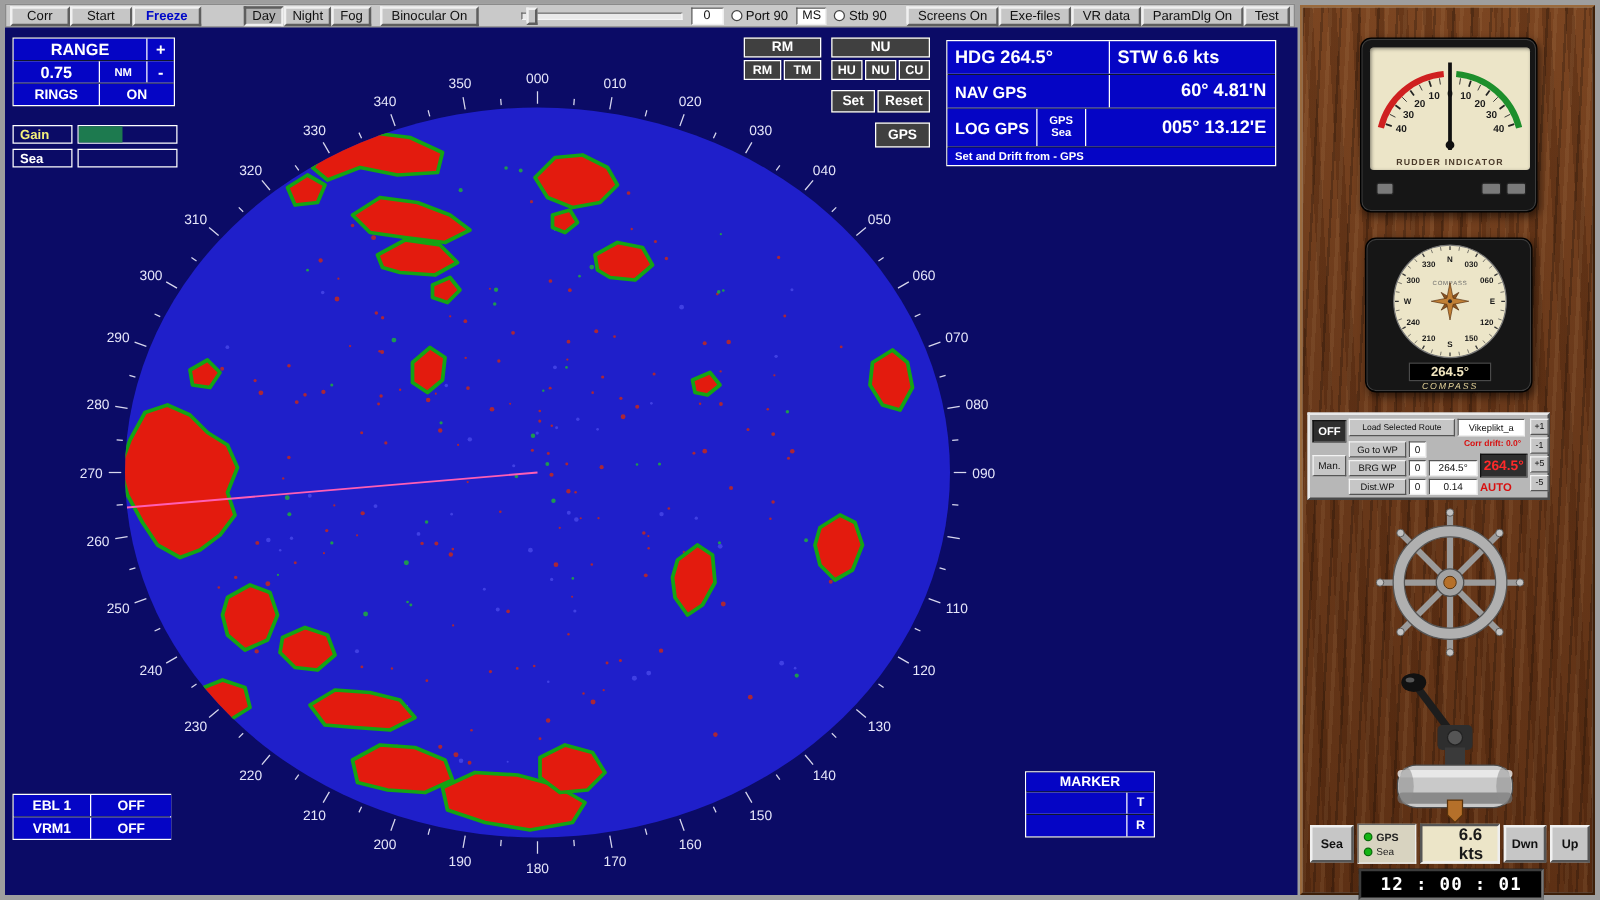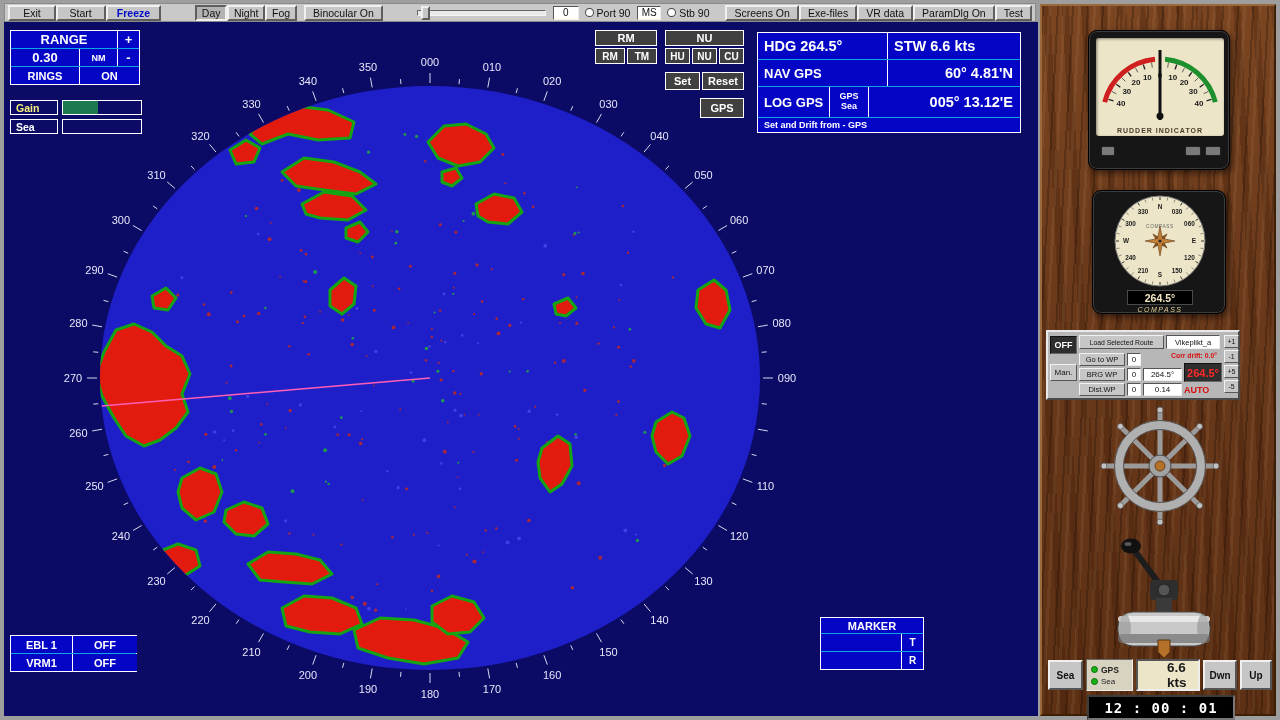--- a/index.html
+++ b/index.html
@@ -14,21 +14,21 @@
   .tb-gap-lg{width:34px;} .tb-gap-md{width:16px;} .tb-gap-sm{width:7px;}
   .tfield{height:14px;background:#fff;border:1px solid;border-color:#555 #eee #eee #555;font-size:10px;color:#111;display:flex;align-items:center;justify-content:center;}
   .slider-groove{position:relative;width:130px;height:6px;background:#e9e9e9;border:1px solid;border-color:#666 #f4f4f4 #f4f4f4 #666;}
   .slider-thumb{position:absolute;left:3px;top:-5px;width:9px;height:14px;background:#c6c6c6;border:2px solid;border-color:#f0f0f0 #5e5e5e #5e5e5e #f0f0f0;}
   .radio{width:9px;height:9px;border-radius:50%;background:#fff;border:1px solid #444;margin:0 3px 0 6px;}
   .rlabel{font-size:10.5px;color:#111;white-space:nowrap;}
 
   
   #radar-area{position:absolute;left:4px;top:22px;width:1034px;height:694px;background:#0b0b66;overflow:hidden;}
   #radar-svg{position:absolute;left:0;top:0;}
-  .bpanel{position:absolute;background:#0ea5e9;border:1px solid #fff;display:flex;flex-direction:column;gap:1px;text-align:right;}
+  .bpanel{position:absolute;background:#0f172a;border:1px solid #fff;display:flex;flex-direction:column;gap:1px;text-align:right;}
   .brow{display:grid;gap:1px;background:#fff;}
   .bcell{background:#0505c5;color:#fff;font-weight:bold;display:flex;align-items:center;justify-content:center;white-space:nowrap;}
   .bcell.left{justify-content:flex-start;padding-left:6px;}
   .bcell.right{justify-content:flex-end;padding-right:7px;}
   .bbtn{position:absolute;background:#404040;color:#fff;font-weight:bold;border:1px solid #fff;display:flex;align-items:center;justify-content:center;white-space:nowrap;cursor:default;}
   .srccell{background:#0505c5;color:#fff;font-weight:bold;display:flex;flex-direction:column;align-items:center;justify-content:center;font-size:9px;line-height:1.1;}
   .tunlabel{position:absolute;border:1px solid #fff;color:#fff;font-weight:bold;font-size:10.5px;display:flex;align-items:center;padding-left:5px;background:transparent;}
   .tunbar{position:absolute;border:1px solid #fff;background:#0b0b66;}
   .tunfill{height:100%;background:#1d7a4f;}
 
@@ -59,21 +59,21 @@
   .srcdot{width:7px;height:7px;border-radius:50%;background:#14b514;border:1px solid #0a6a0a;}
   .srctxt{font-size:8.5px;font-weight:bold;color:#222;}
   #clock{position:absolute;background:#000;border:2px solid;border-color:#3c3c3c #777 #777 #3c3c3c;color:#fff;display:flex;align-items:center;justify-content:center;font-family:"DejaVu Sans Mono",monospace;font-size:14px;font-weight:bold;letter-spacing:1px;}
 </style>
 </head>
 <body>
 
 <div id="app">
 
   <div id="toolbar">
-    <div class="tbtn" style="width:48px">Exit</div>
+    <div class="tbtn" style="width:48px">Corr</div>
     <div class="tbtn" style="width:50px">Start</div>
     <div class="tbtn freeze" style="width:56px">Freeze</div>
     <div class="tb-gap-lg"></div>
     <div class="tbtn pressed" style="width:32px">Day</div>
     <div class="tbtn" style="width:38px">Night</div>
     <div class="tbtn" style="width:32px">Fog</div>
     <div class="tb-gap-sm"></div>
     <div class="tbtn">Binocular On</div>
     <div class="tb-gap-lg"></div>
     <div class="slider-groove">
@@ -473,21 +473,21 @@
         </g>
         <line x1="426" y1="356" x2="97.51925453883104" y2="383.98695973590554" stroke="#ff5fb4" stroke-width="1.5" clip-path="url(#seaclip)"></line>
       </svg>
 
     <div class="bpanel" style="left:6px;top:8px;width:130px;">
       <div class="brow" style="grid-template-columns:106px 21px;height:17px;">
         <div class="bcell" style="font-size:13px">RANGE</div>
         <div class="bcell" style="font-size:13px">+</div>
       </div>
       <div class="brow" style="grid-template-columns:68px 37px 21px;height:17px;">
-        <div class="bcell" style="font-size:13px">0.30</div>
+        <div class="bcell" style="font-size:13px">0.75</div>
         <div class="bcell" style="font-size:9px">NM</div>
         <div class="bcell" style="font-size:13px">-</div>
       </div>
       <div class="brow" style="grid-template-columns:68px 59px;height:17px;">
         <div class="bcell" style="font-size:11px">RINGS</div>
         <div class="bcell" style="font-size:11px">ON</div>
       </div>
     </div>
 
     <div class="tunlabel" style="left:6px;top:78px;width:48px;height:15px;color:#f5f07a;">Gain</div>

